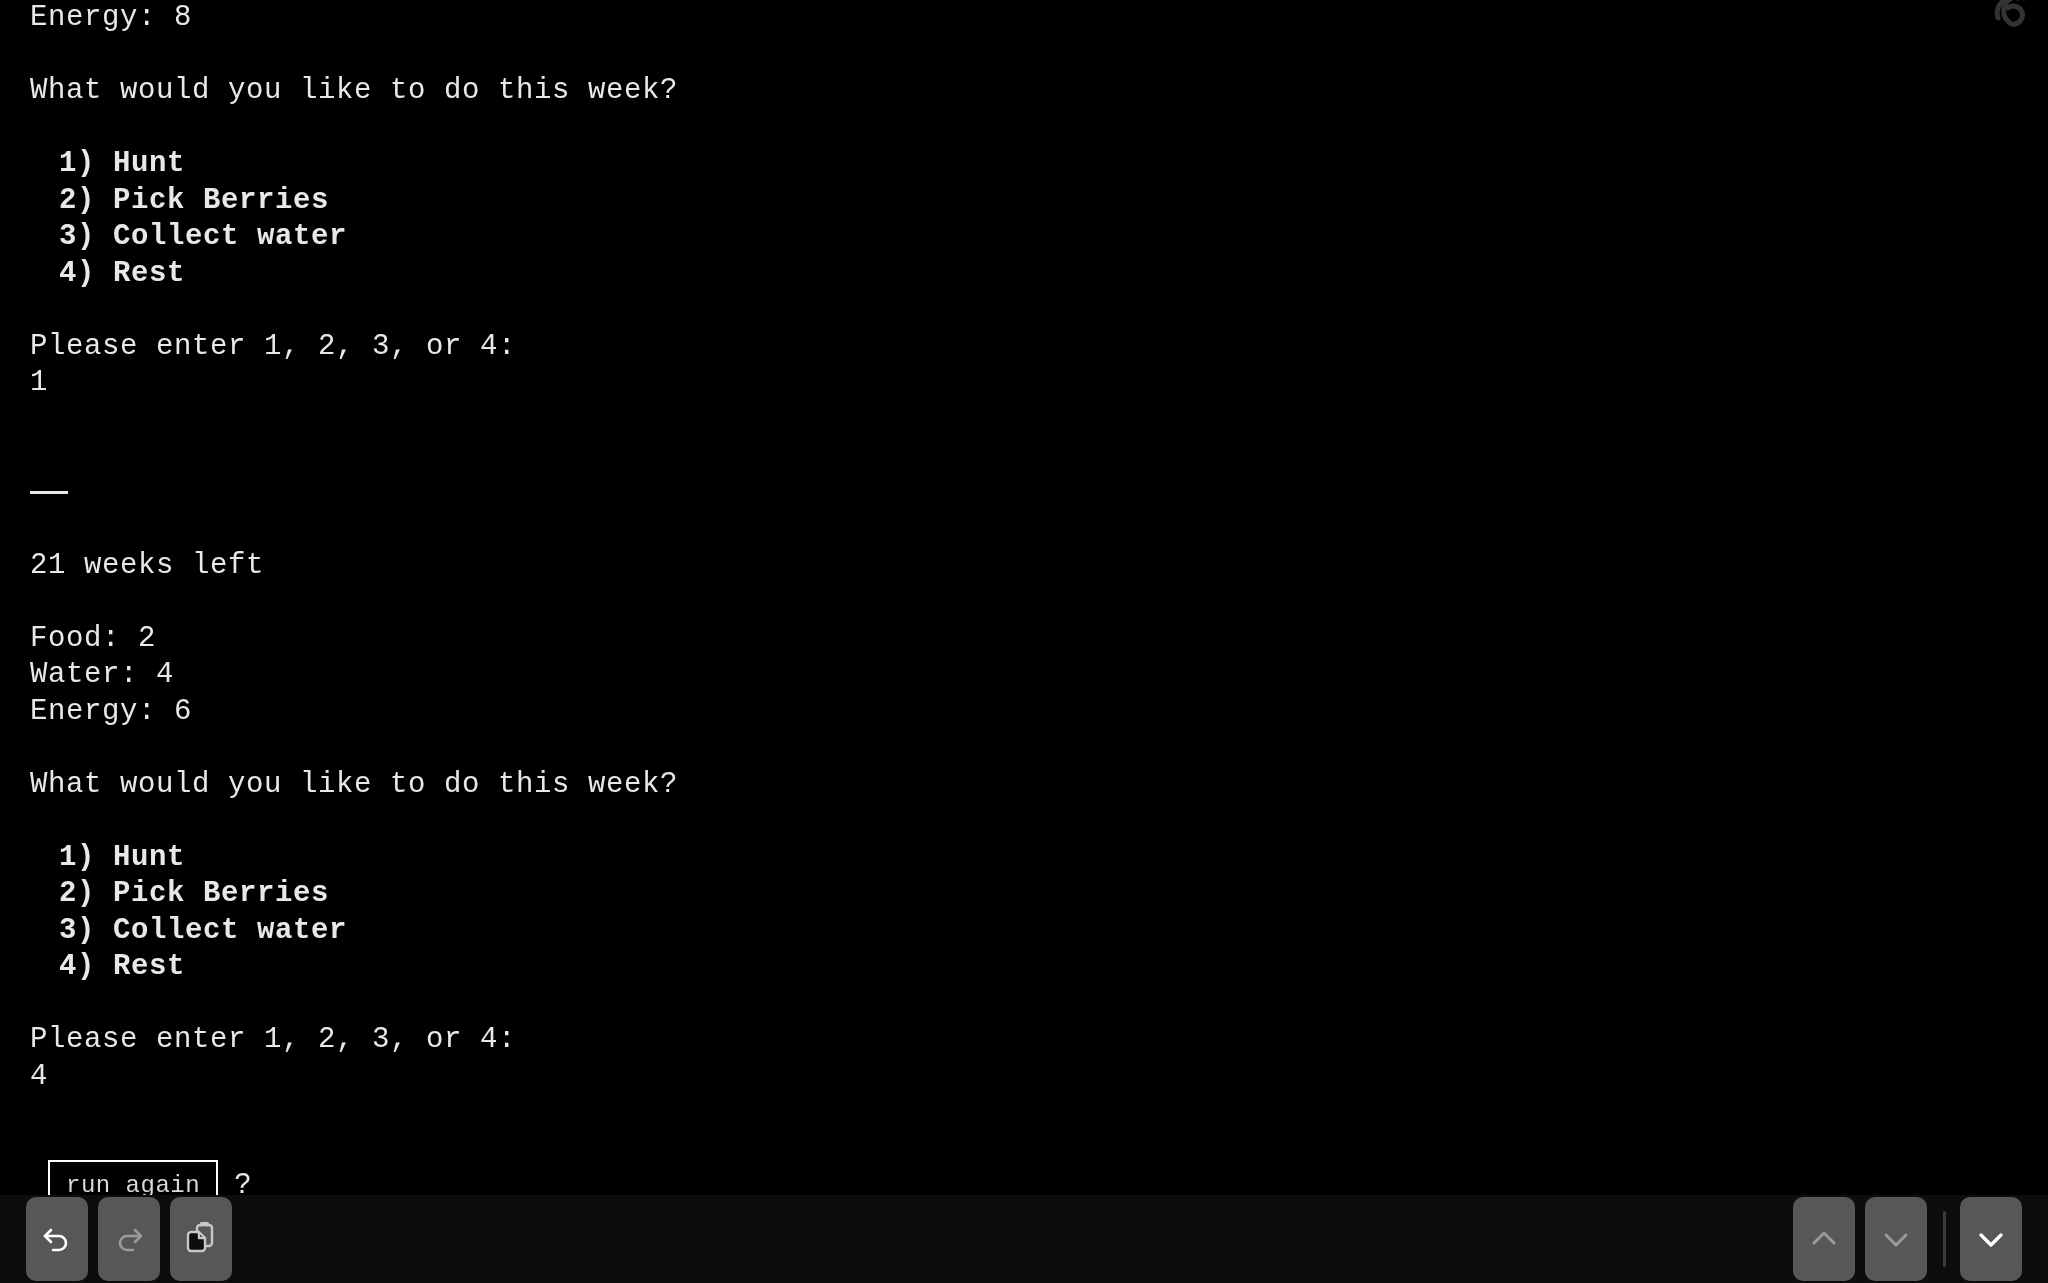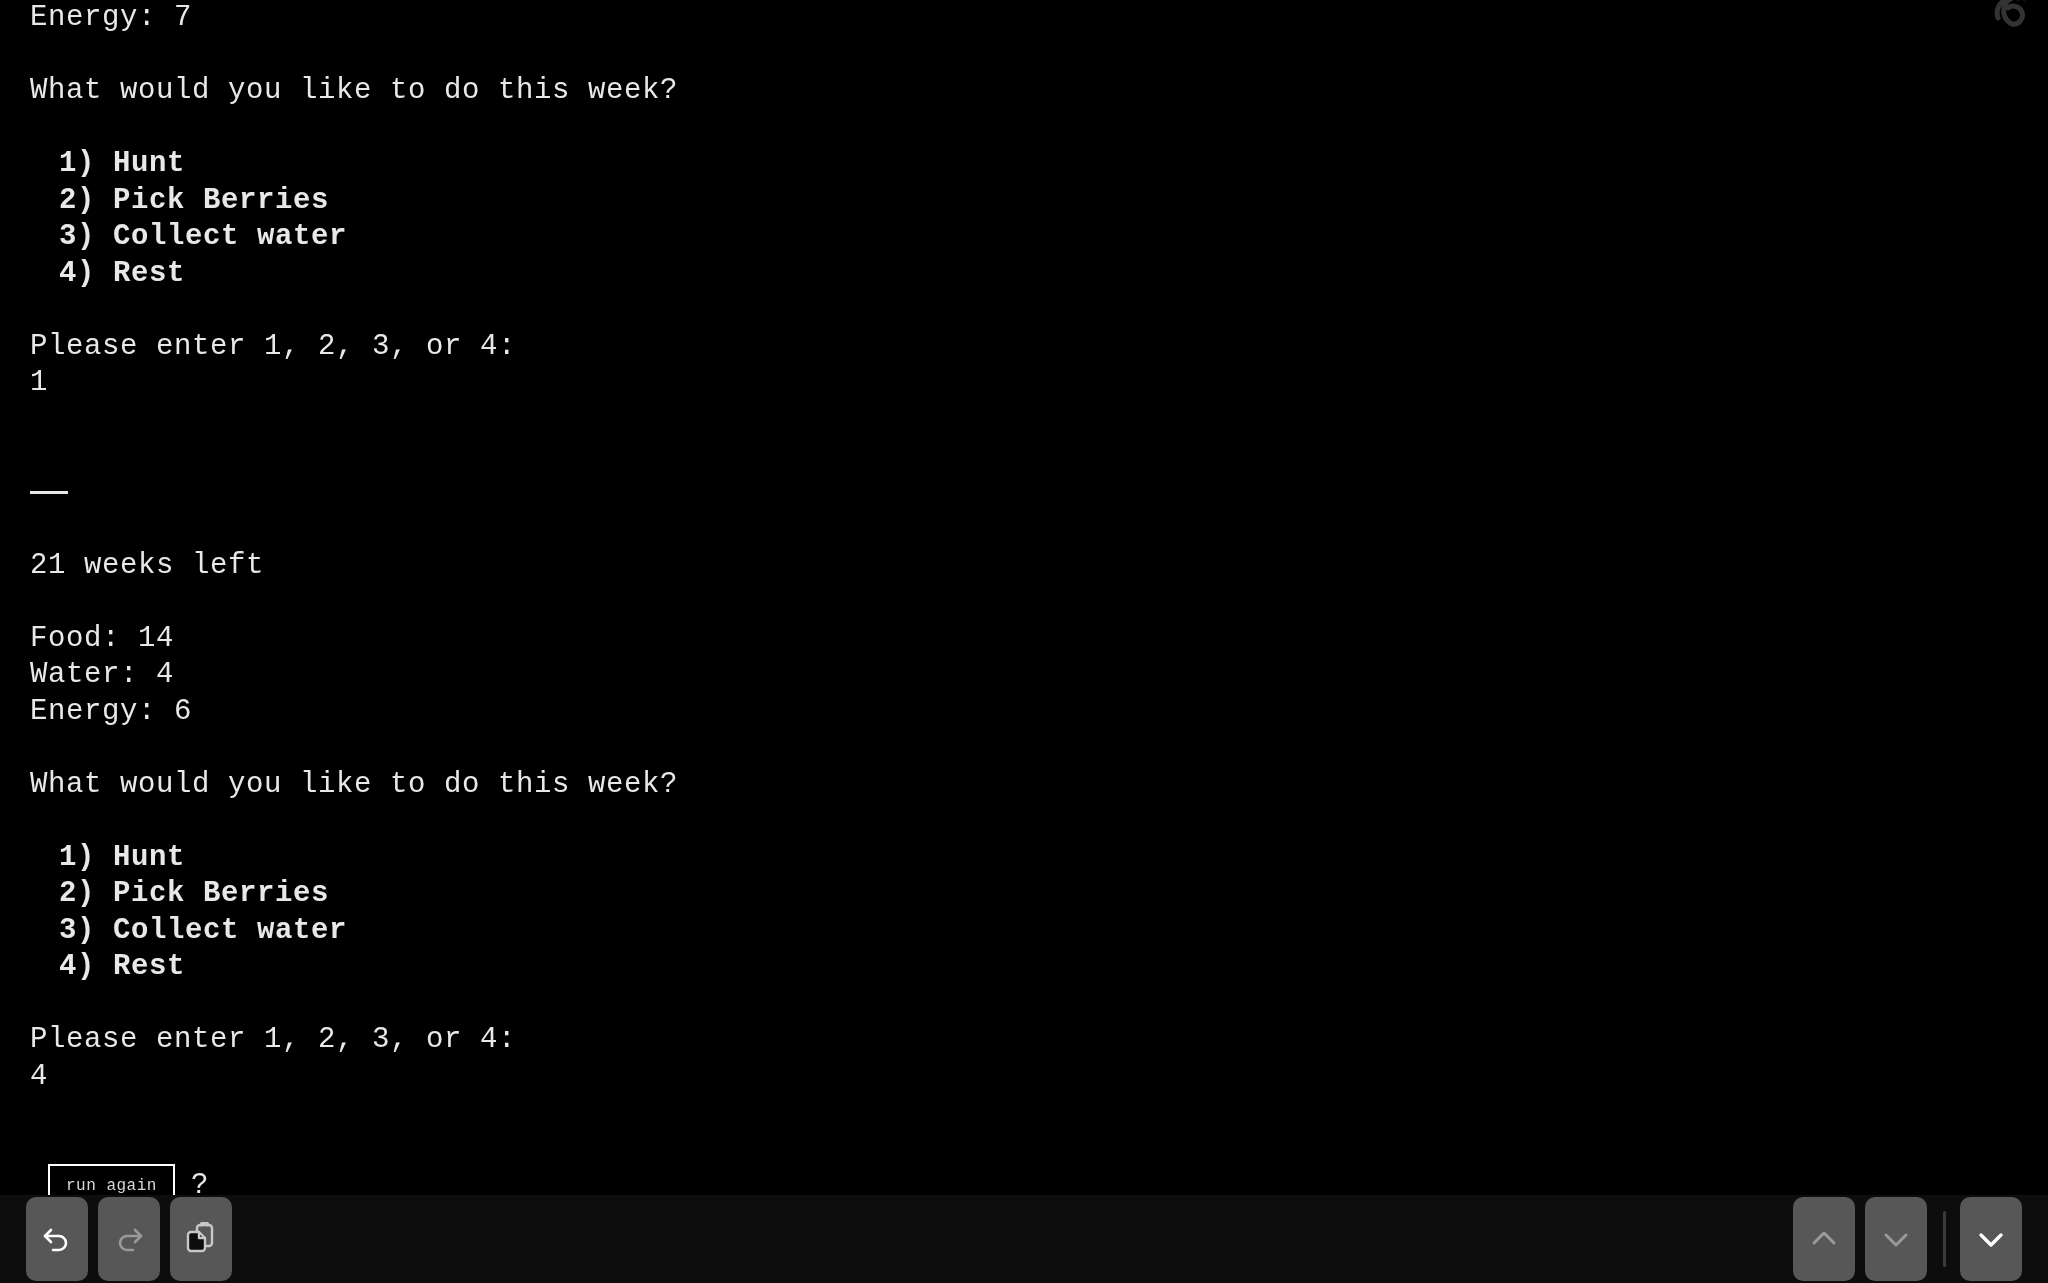--- a/index.html
+++ b/index.html
@@ -77,21 +77,21 @@
     letter-spacing: 0.6px;
   }
   .run-again-btn {
     display: inline-flex;
     align-items: center;
     justify-content: center;
     border: 2px solid #ffffff;
     background: transparent;
     color: #d8d8d8;
     font-family: "Liberation Mono", "DejaVu Sans Mono", monospace;
-    font-size: 16px;
+    font-size: 24px;
     letter-spacing: 0.5px;
     padding: 12px 16px 13px 16px;
     margin: 0 16px 0 18px;
     cursor: pointer;
     line-height: 1;
     border-radius: 0;
   }
 
   
   #watermark {
@@ -160,21 +160,21 @@
       <g fill="none" stroke="#7a7a7a" stroke-width="5" stroke-linecap="round">
         <path d="M40 14 A14 14 0 1 0 28 40 A9 9 0 1 0 24 24"></path>
         <path d="M14 34 A16 16 0 0 1 34 14"></path>
       </g>
     </svg>
   </div>
 
   <div id="console">
     <div class="console-inner">
 
-      <div class="line">Energy: 7</div>
+      <div class="line">Energy: 8</div>
       <div class="line blank">&nbsp;</div>
 
       <div class="line">What would you like to do this week?</div>
       <div class="line blank">&nbsp;</div>
       <div class="line indent">1) Hunt</div>
       <div class="line indent">2) Pick Berries</div>
       <div class="line indent">3) Collect water</div>
       <div class="line indent">4) Rest</div>
       <div class="line blank">&nbsp;</div>
       <div class="line">Please enter 1, 2, 3, or 4:</div>
@@ -182,21 +182,21 @@
       <div class="line blank">&nbsp;</div>
       <div class="line blank">&nbsp;</div>
 
       <div class="sep-row">
         <div class="separator"></div>
       </div>
       <div class="line blank">&nbsp;</div>
 
       <div class="line">21 weeks left</div>
       <div class="line blank">&nbsp;</div>
-      <div class="line">Food: 14</div>
+      <div class="line">Food: 2</div>
       <div class="line">Water: 4</div>
       <div class="line">Energy: 6</div>
       <div class="line blank">&nbsp;</div>
 
       <div class="line">What would you like to do this week?</div>
       <div class="line blank">&nbsp;</div>
       <div class="line indent">1) Hunt</div>
       <div class="line indent">2) Pick Berries</div>
       <div class="line indent">3) Collect water</div>
       <div class="line indent">4) Rest</div>

